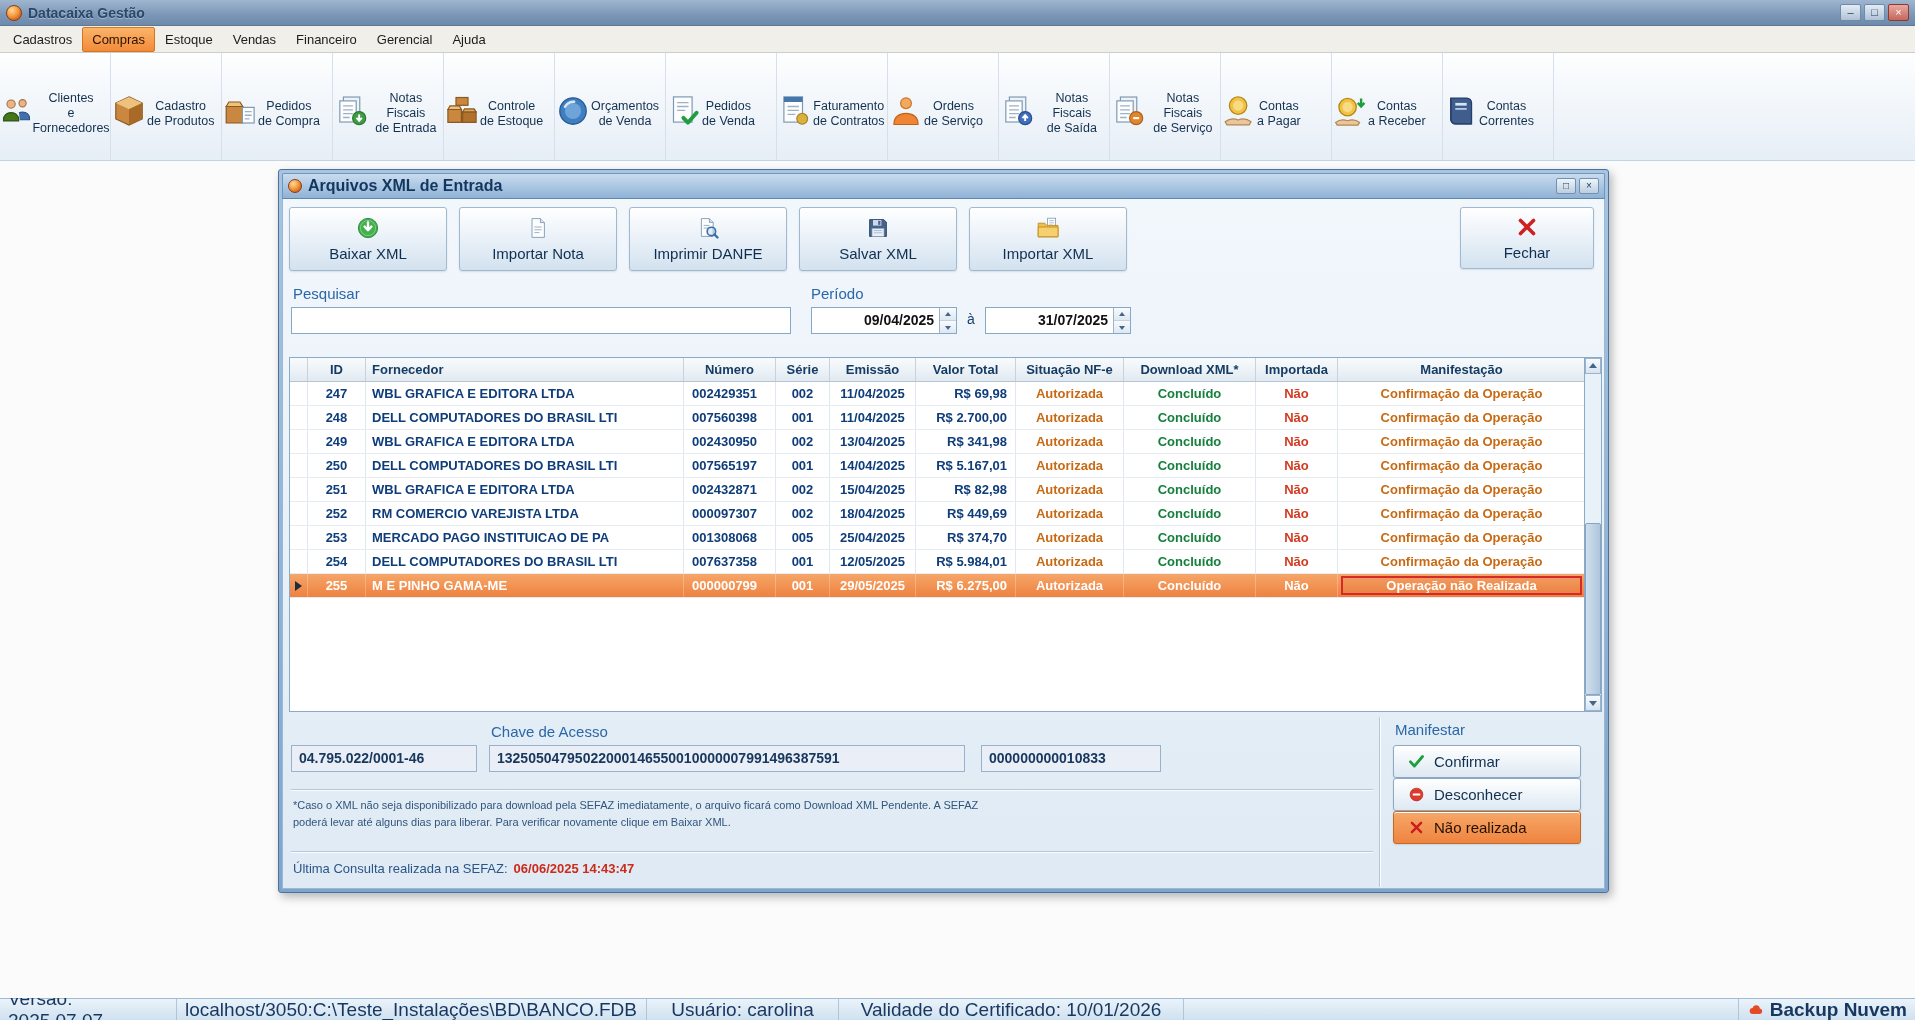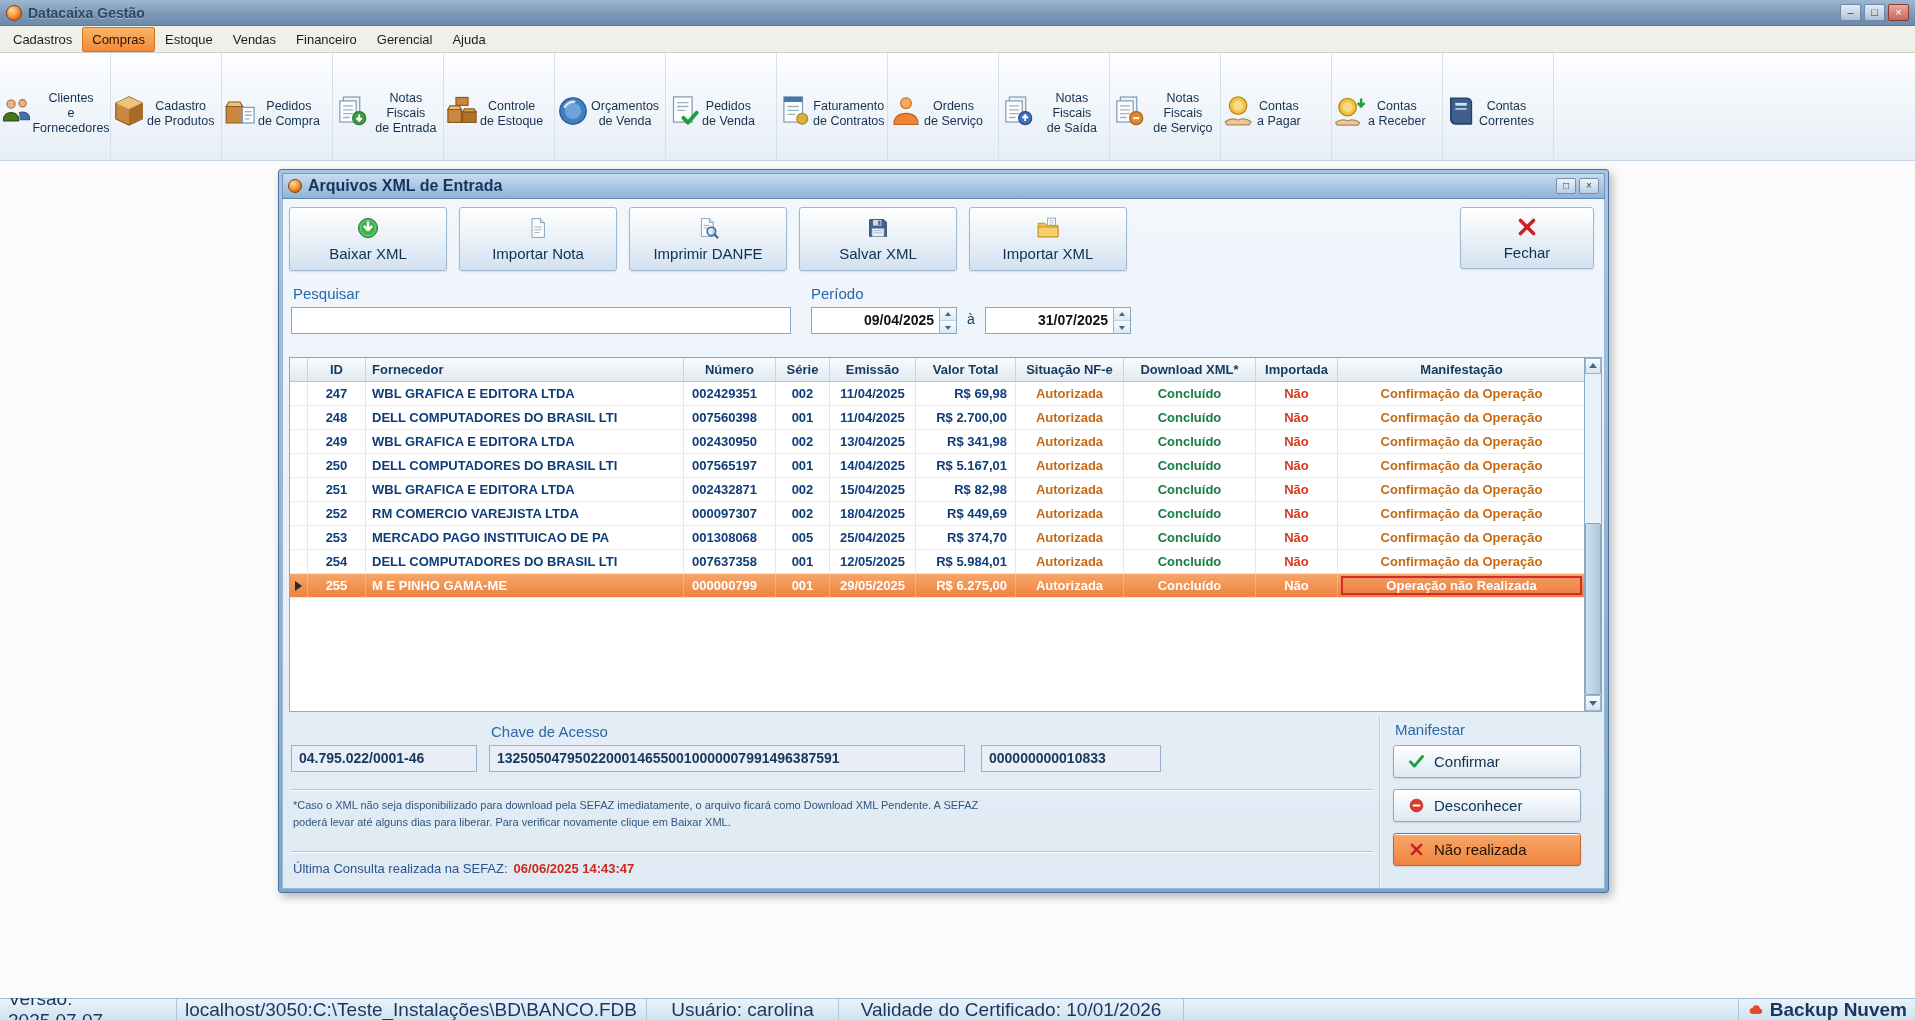--- a/index.html
+++ b/index.html
@@ -104,21 +104,21 @@
   .ro-nsu { left:698px; width:180px; }
 
   .hr { position:absolute; left:8px; width:1082px; border-top:1px solid #b4c8da; box-shadow:0 1px 0 rgba(255,255,255,.8); }
   .hr1 { top:590px; } .hr2 { top:652px; }
   .note { position:absolute; left:10px; top:598px; width:1040px; font-size:11px; color:#31557c; line-height:1.5; white-space:pre-line; }
   .consulta { position:absolute; left:10px; top:662px; font-size:13px; color:#2a5589; }
   .consulta-val { font-weight:bold; color:#cc2a1a; margin-left:6px; }
 
   .vdiv { position:absolute; left:1096px; top:518px; height:170px; border-left:1px solid #b4c8da; box-shadow:1px 0 0 rgba(255,255,255,.8); }
   .lbl-manifestar { left:1112px; top:522px; }
-  .man-buttons { position:absolute; left:1110px; top:546px; width:188px; display:flex; flex-direction:column; gap:11px; }
+  .man-buttons { position:absolute; left:1110px; top:546px; width:188px; display:flex; flex-direction:column; }
   .man-btn { height:33px; display:flex; align-items:center; gap:9px; padding-left:14px; font-family:inherit; font-size:15px; color:#10304f; background:linear-gradient(#ffffff,#dde9f3); border:1px solid #8fa9c4; border-radius:3px; box-shadow:inset 0 1px 0 #fff, 0 1px 2px rgba(0,0,0,.10); cursor:default; }
   .man-btn.orange { background:linear-gradient(#f7a768,#ef8440); border-color:#c06a28; color:#241000; }
   .man-icon { width:17px; height:17px; display:block; }
   .man-icon svg { width:100%; height:100%; }
 
   
   .statusbar { height:22px; background:linear-gradient(#ebf3fa,#cfe1f0); border-top:1px solid #9fbcd6; display:flex; align-items:stretch; font-size:19px; color:#17375f; }
   .sb { display:flex; align-items:center; padding:0 8px; border-right:1px solid #aec6da; }
   .s1 { width:177px; }
   .s2 { width:470px; }

